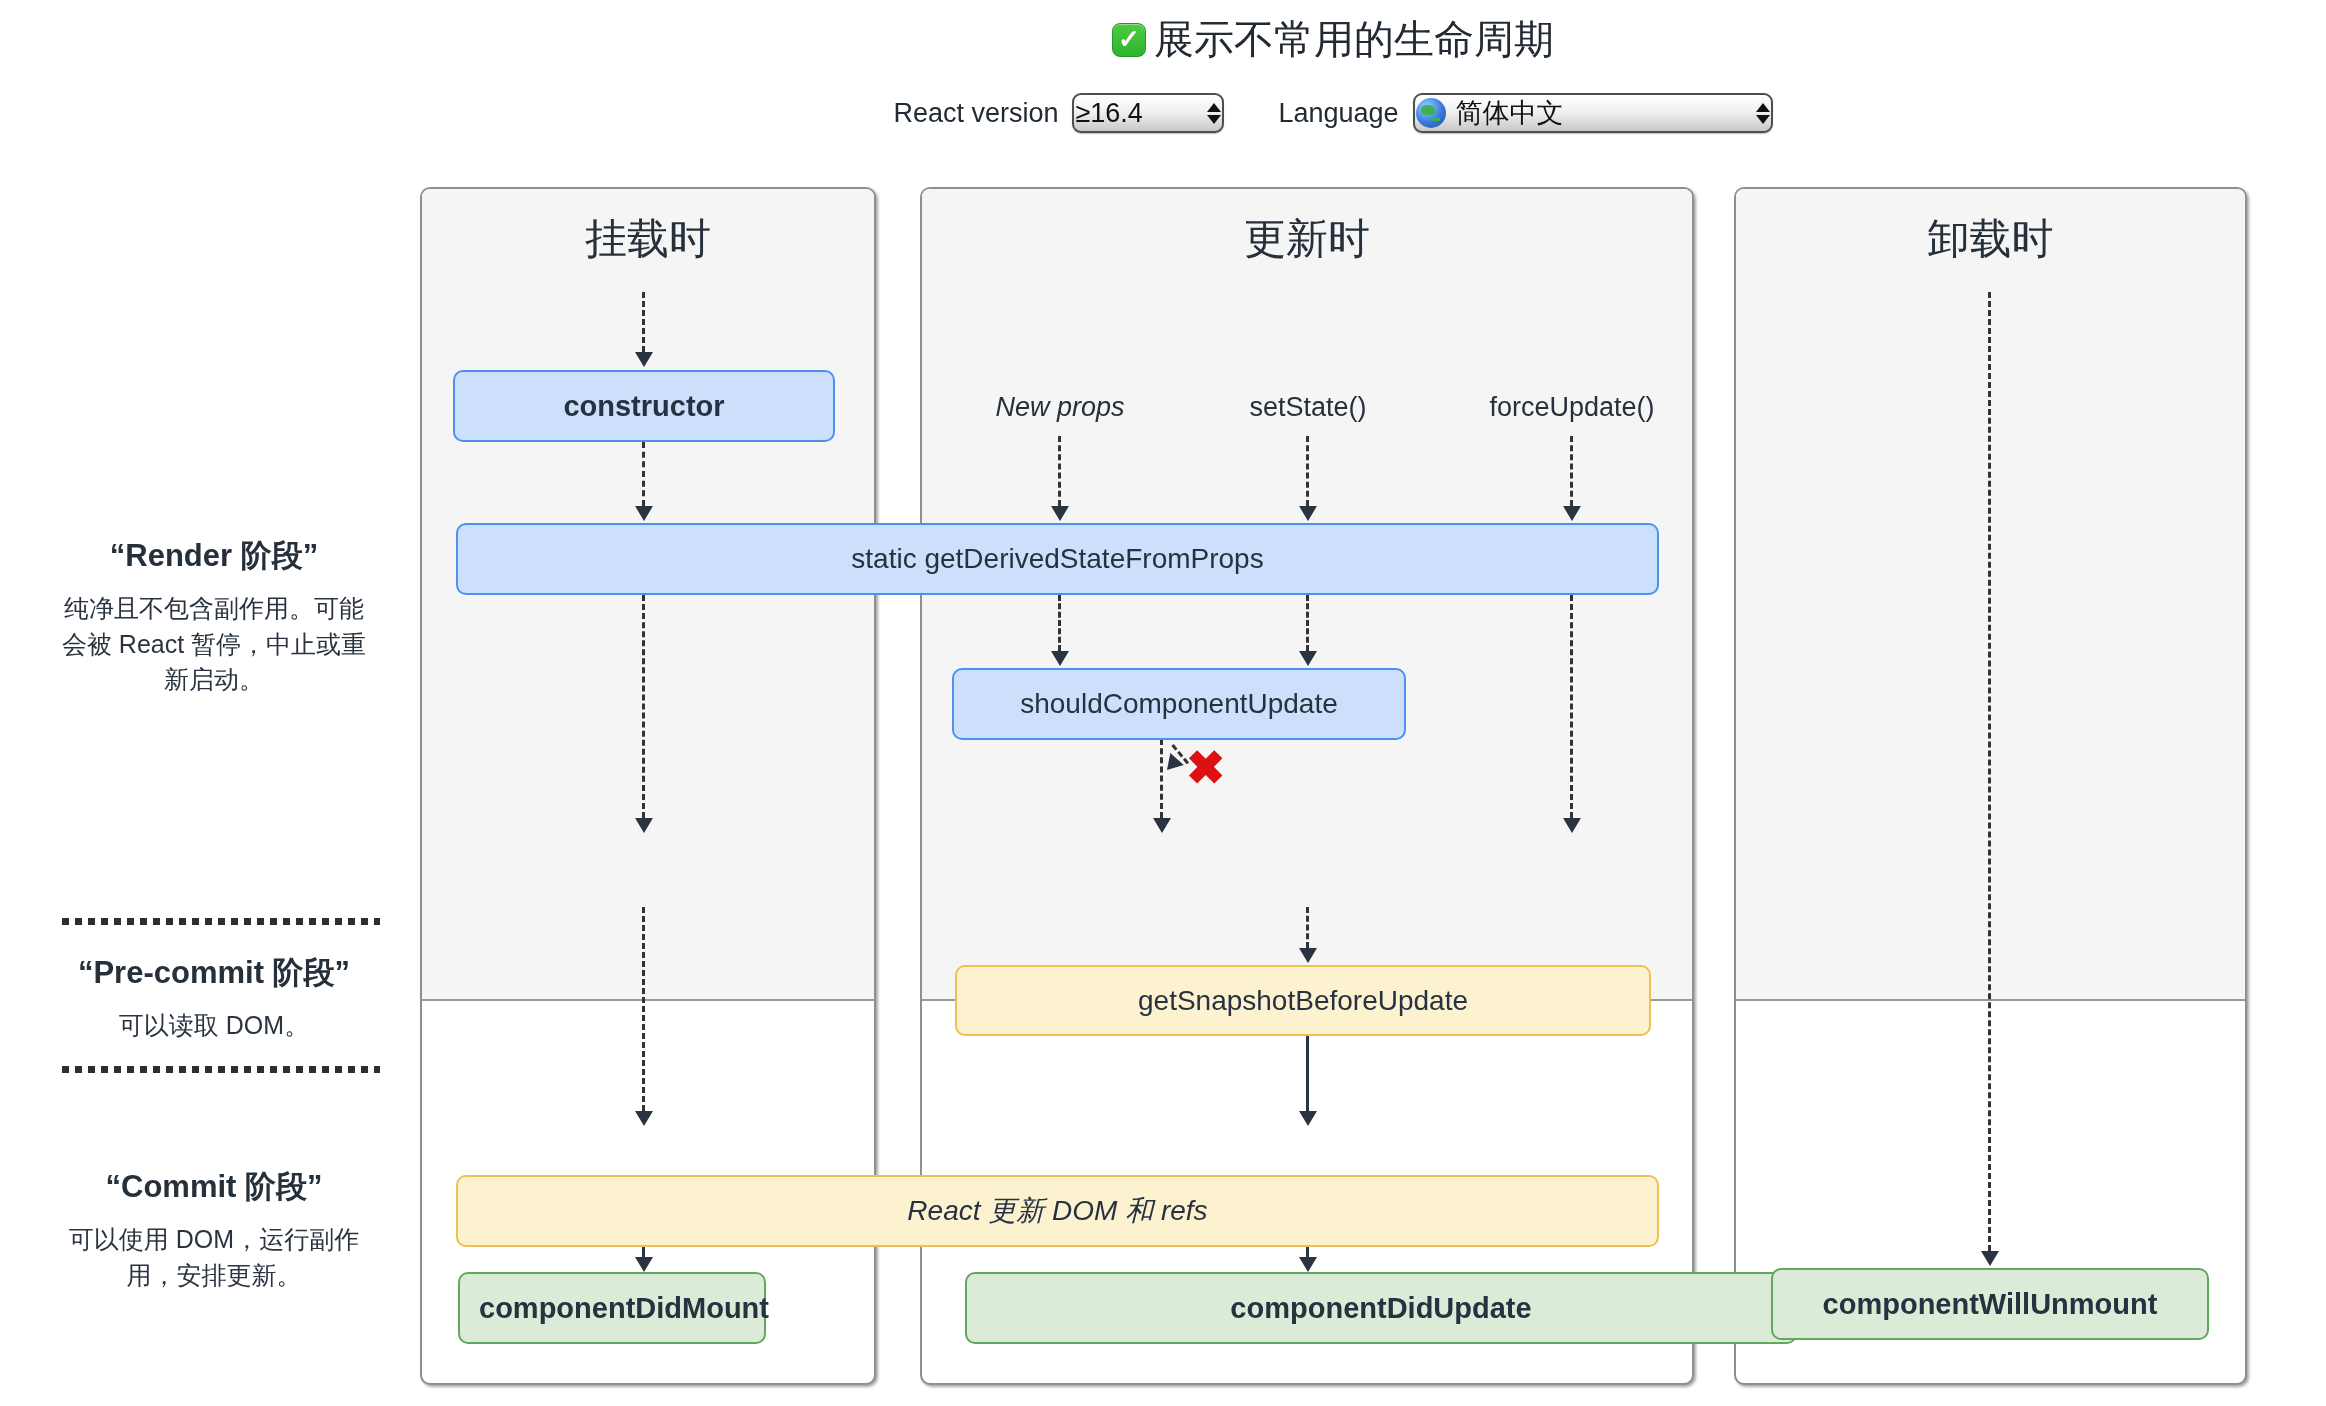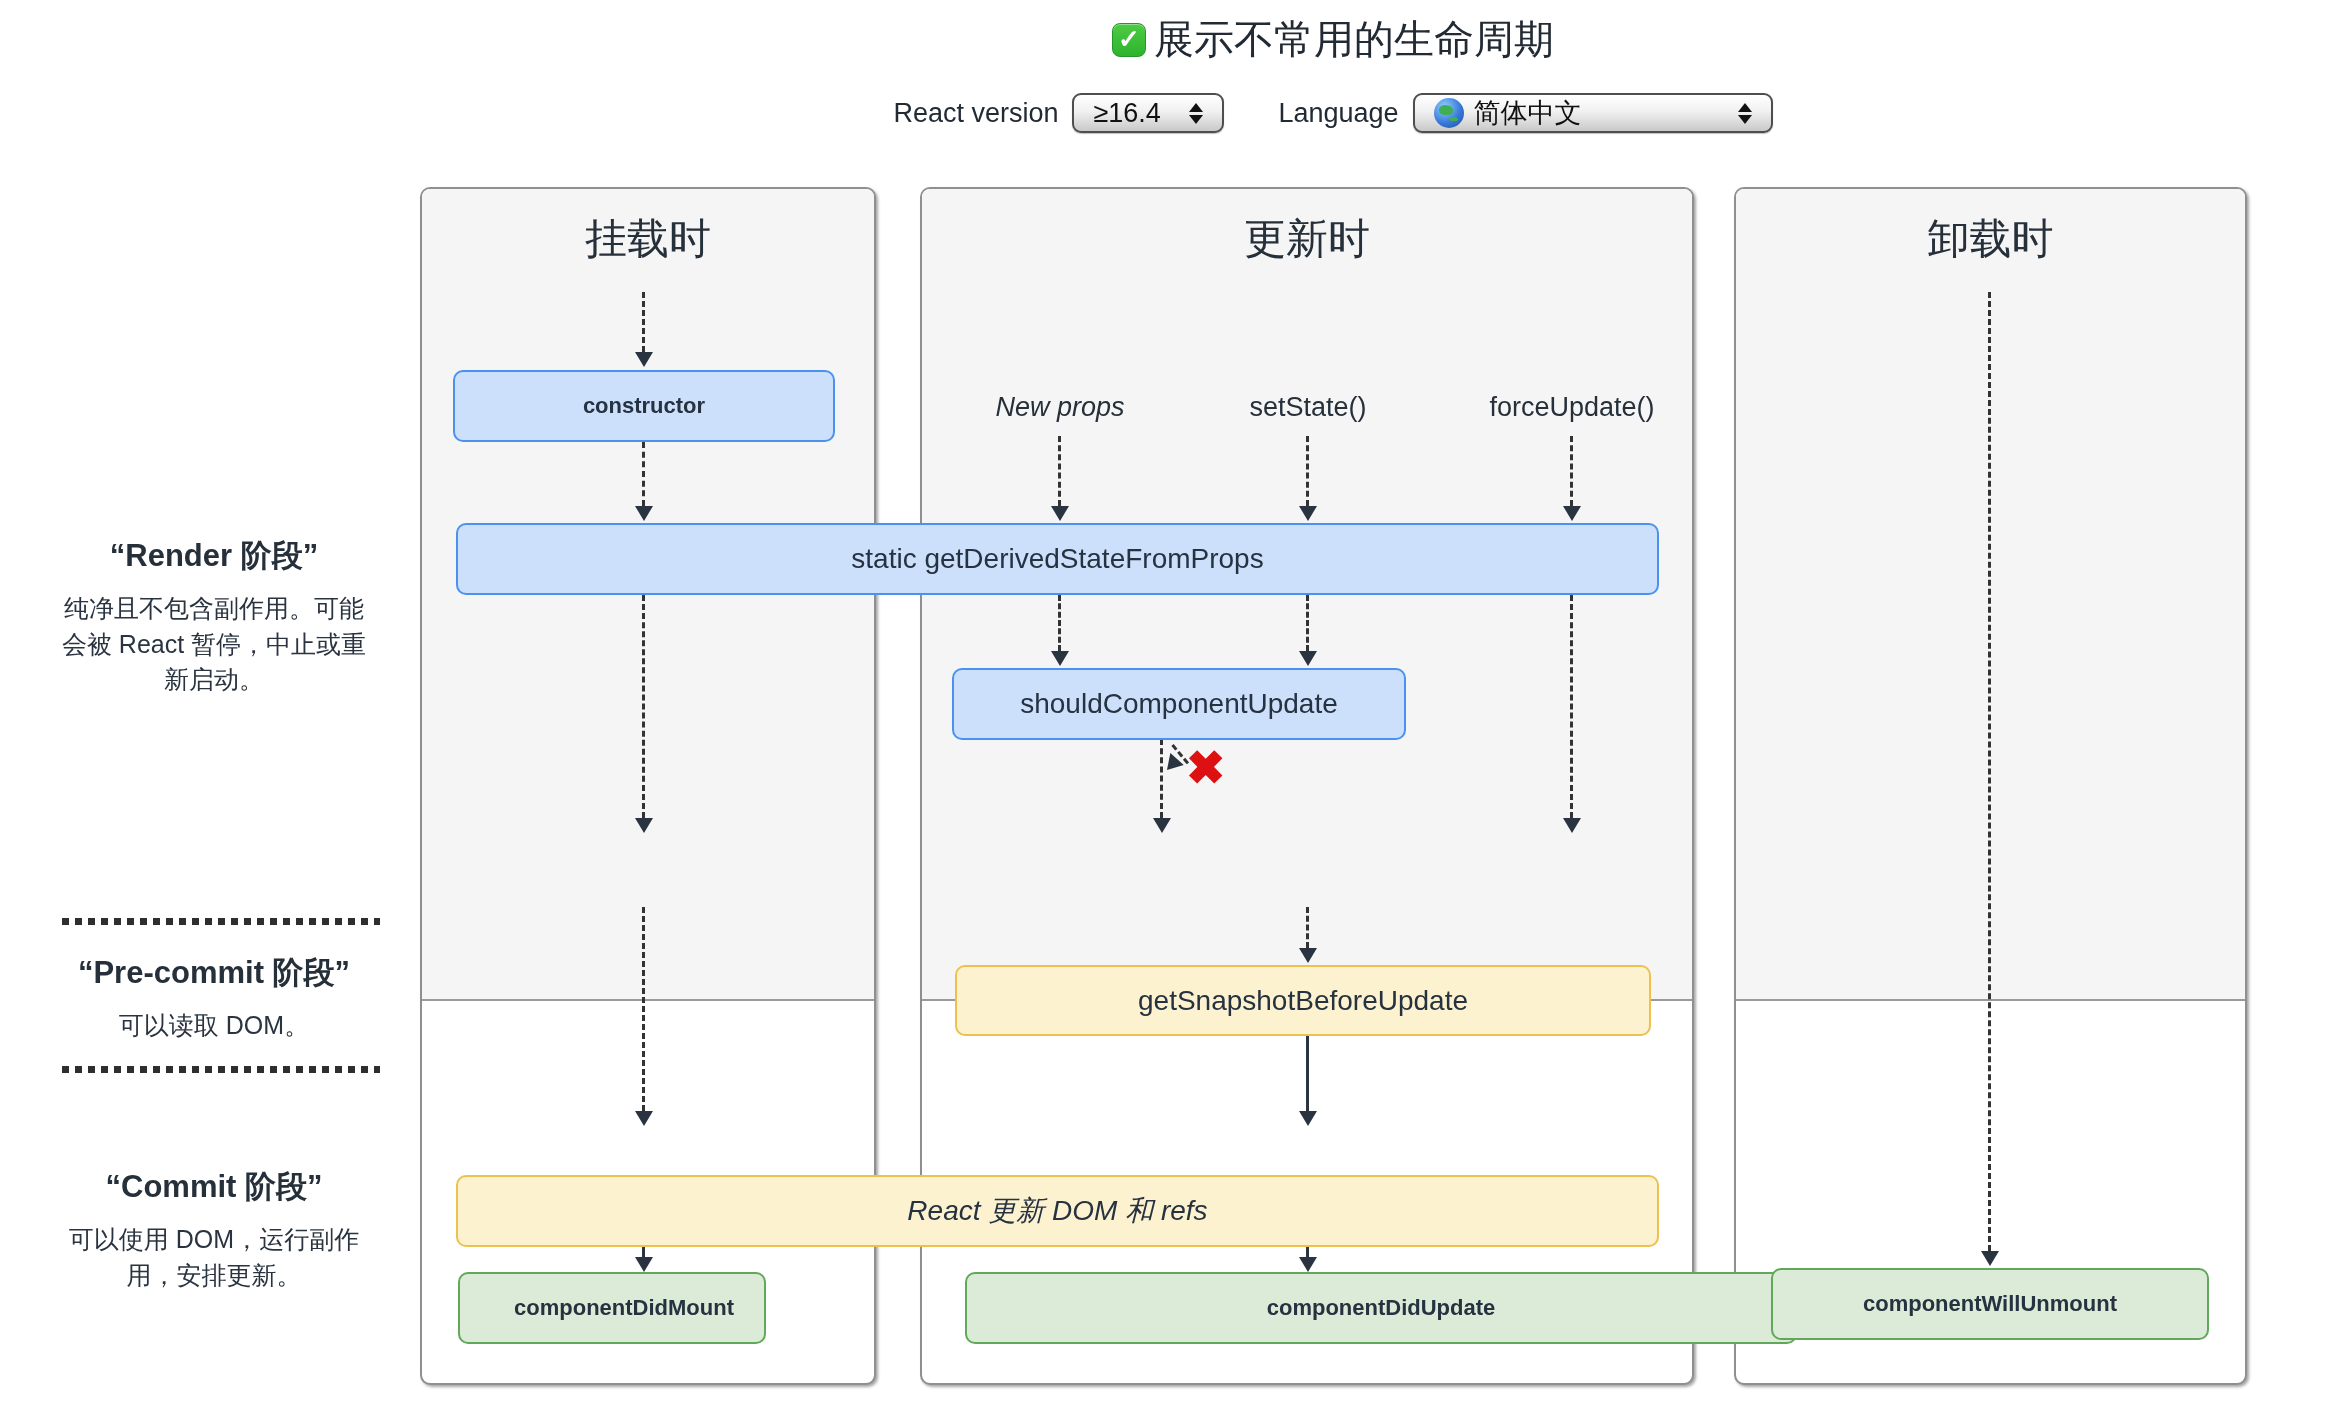--- a/index.html
+++ b/index.html
@@ -21,21 +21,21 @@
     box-shadow:inset 0 1px 0 rgba(255,255,255,.4);
   }
   .page-title { font-size:40px; font-weight:400; color:#222a33; }
   .controls-row { display:flex; justify-content:center; align-items:center; gap:14px; margin-top:26px; }
   .ctl-label { font-size:27px; color:#222a33; }
   .mac-select {
     display:inline-flex; align-items:center; gap:10px;
     border:2.5px solid #4e4e4e; border-radius:9px;
     background:linear-gradient(180deg,#ffffff 0%,#f1f1f1 45%,#c9c9c9 100%);
     box-shadow:inset 0 1px 0 #fff, 0 1px 1px rgba(0,0,0,.25);
-    height:40px; padding:0 19px; cursor:pointer;
+    height:40px; padding:0 1px; cursor:pointer;
   }
   .mac-select .val { font-size:27px; color:#111; white-space:nowrap; }
   .sel-arrows { display:flex; flex-direction:column; gap:3px; margin-left:auto; }
   .sel-arrows .up    { width:0;height:0;border-left:7px solid transparent;border-right:7px solid transparent;border-bottom:9px solid #111; }
   .sel-arrows .down  { width:0;height:0;border-left:7px solid transparent;border-right:7px solid transparent;border-top:9px solid #111; }
   .sel-react { width:152px; }
   .sel-lang  { width:360px; }
   .globe {
     width:30px; height:30px; border-radius:50%;
     background:radial-gradient(circle at 35% 30%, #8fd0ff 0%, #3a79d8 55%, #1c4fa0 100%);
@@ -92,21 +92,21 @@
   }
 
   
   .mbox {
     position:absolute; z-index:6; display:flex; align-items:center; justify-content:center;
     border-radius:10px; font-size:28px; color:#263240; cursor:pointer; text-align:center;
   }
   .mbox.blue   { background:#cce0fb; border:2.5px solid #4b92ee; }
   .mbox.yellow { background:#fdf2d0; border:2.5px solid #edc14f; }
   .mbox.green  { background:#dcebd7; border:2.5px solid #61a85b; }
-  .mbox.bold   { font-weight:bold; font-size:22px; }
+  .mbox.bold   { font-weight:bold; font-size:29px; }
   .mbox.italic { font-style:italic; }
 
   .trigger {
     position:absolute; top:392px; width:220px; text-align:center;
     font-size:27px; color:#26303a; z-index:2;
   }
   .trigger.italic { font-style:italic; }
 </style>
 </head>
 <body>

